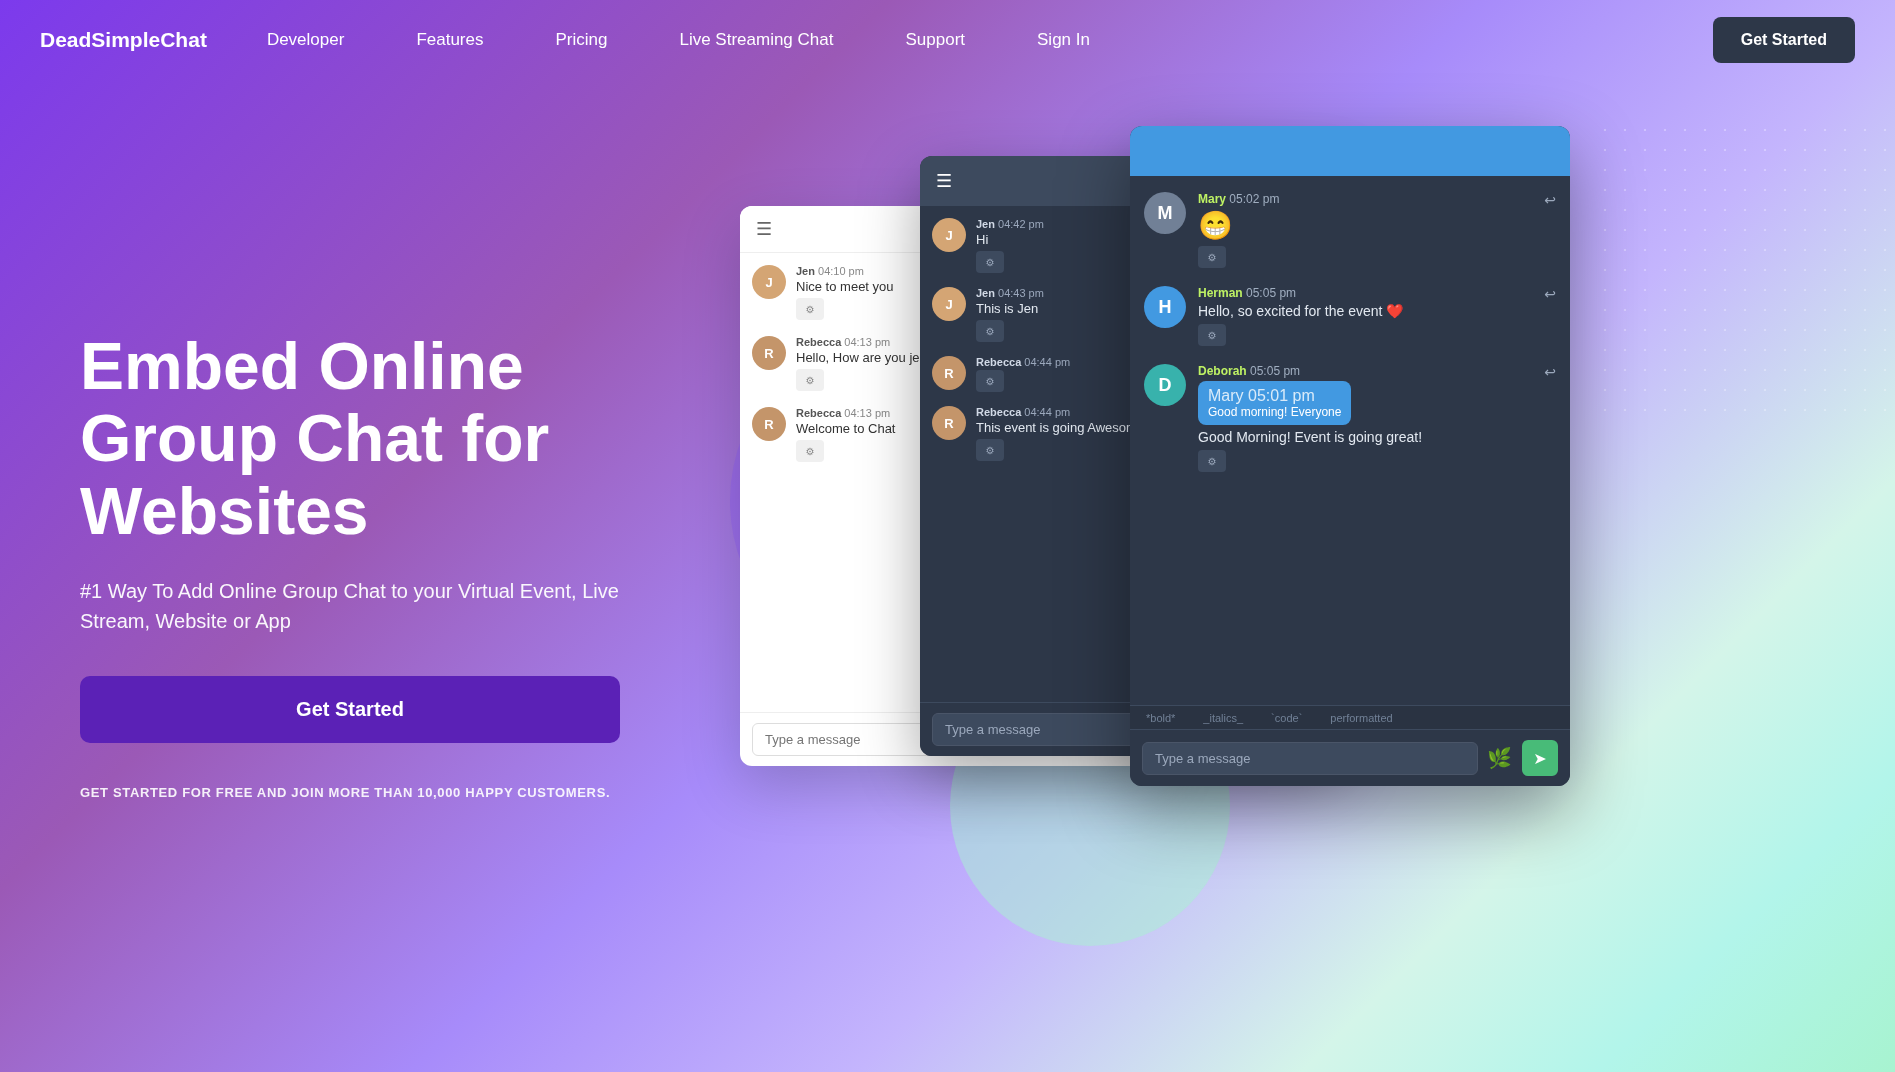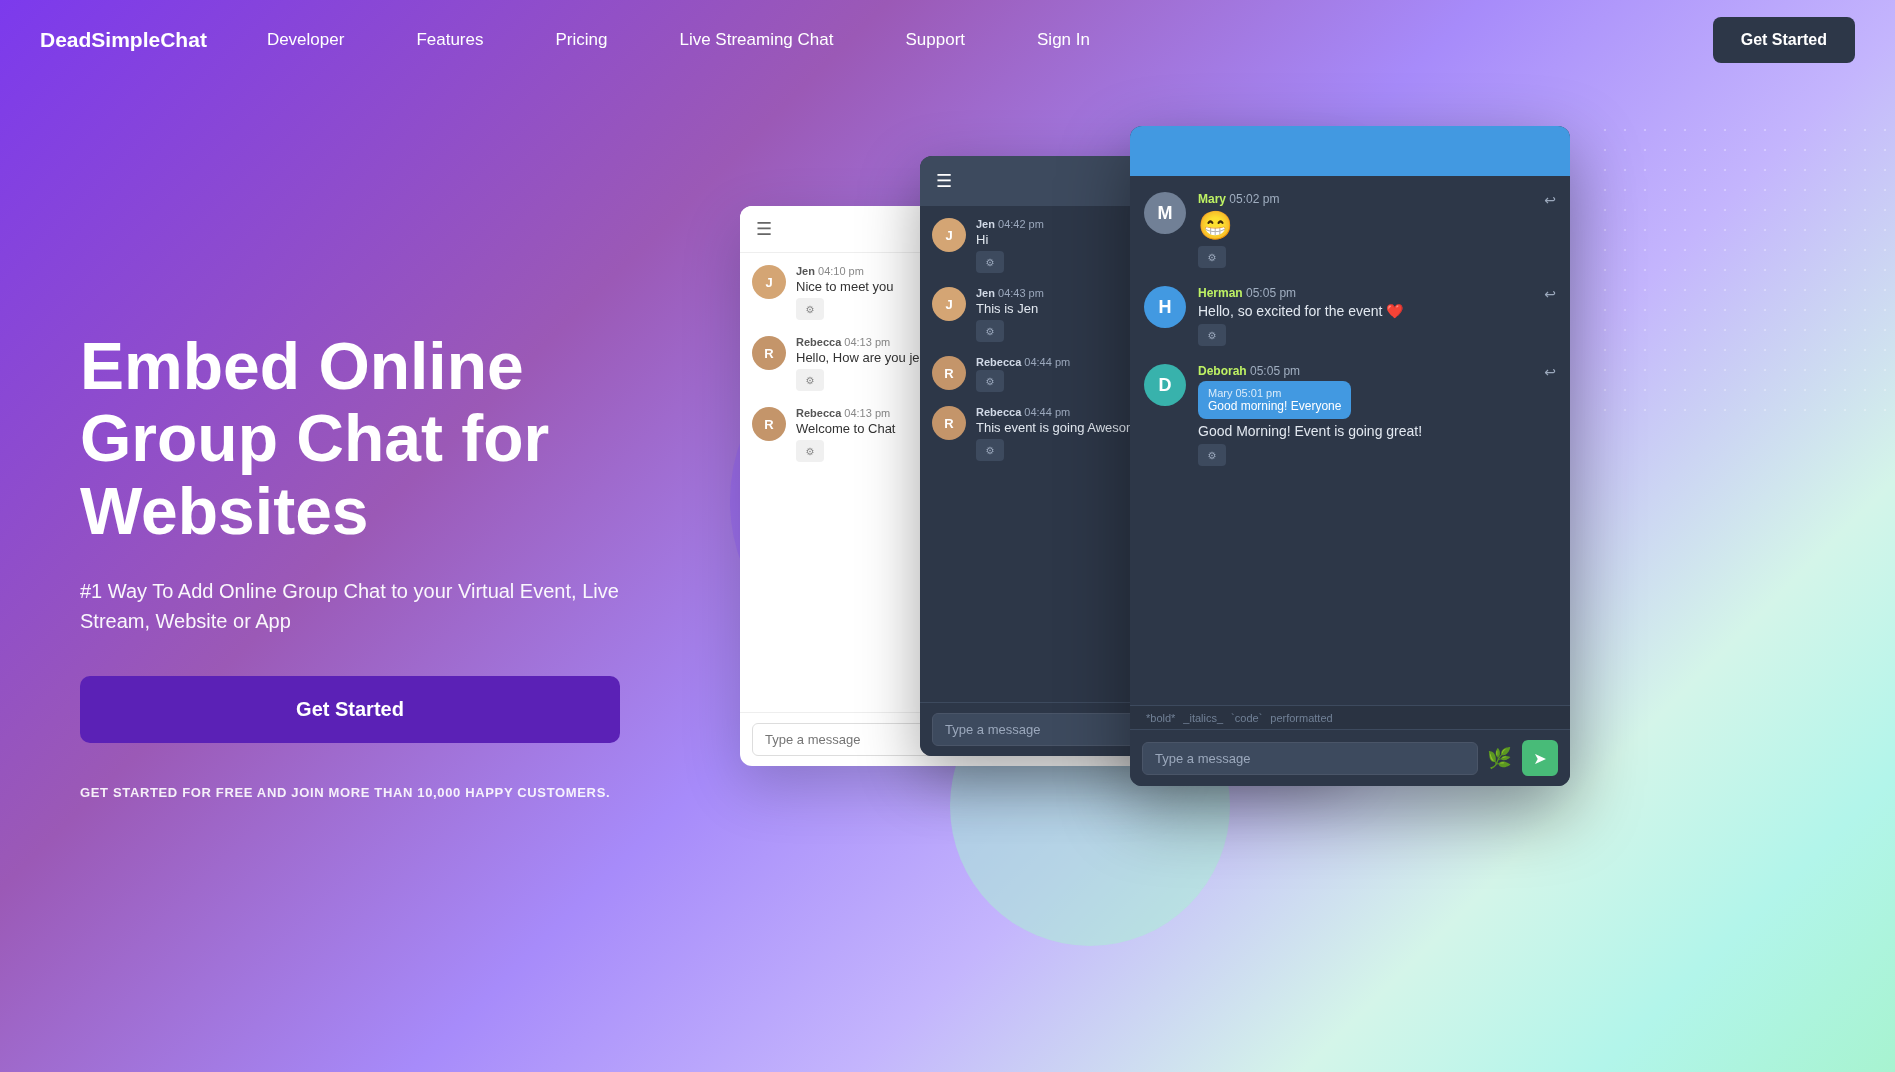--- a/index.html
+++ b/index.html
@@ -346,21 +346,21 @@
       color: #48bb78;
       font-size: 20px;
       display: flex; align-items: center; justify-content: center;
     }
     .cw3-toolbar {
       position: absolute;
       bottom: 56px; left: 0; right: 0;
       background: #2a3342;
       padding: 4px 12px;
       display: flex;
-      gap: 0;
+      gap: 20px;
       border-top: 1px solid #3d4a5e;
     }
     .toolbar-item {
       font-size: 11px;
       color: #718096;
       padding: 2px 4px;
       border-radius: 3px;
     }
   </style>
 </head>
@@ -517,21 +517,21 @@
             </div>
           </div>
           <span class="reply-icon">↩</span>
         </div>
 
         <div class="msg-row-3">
           <div class="avatar-lg av-D">D</div>
           <div class="msg-content-3">
             <div class="msg-name-3"><strong>Deborah</strong> 05:05 pm</div>
             <div class="msg-bubble-blue">
-              <div style="font-size:11px;opacity:0.8;">Mary 05:01 pm</div>
+              <div style="font-size:16px;opacity:0.8;">Mary 05:01 pm</div>
               Good morning! Everyone
             </div>
             <div class="msg-text-3">Good Morning! Event is going great!</div>
             <div class="msg-actions" style="display:flex;gap:6px;">
               <div class="action-btn-3">⚙</div>
             </div>
           </div>
           <span class="reply-icon">↩</span>
         </div>
       </div>

